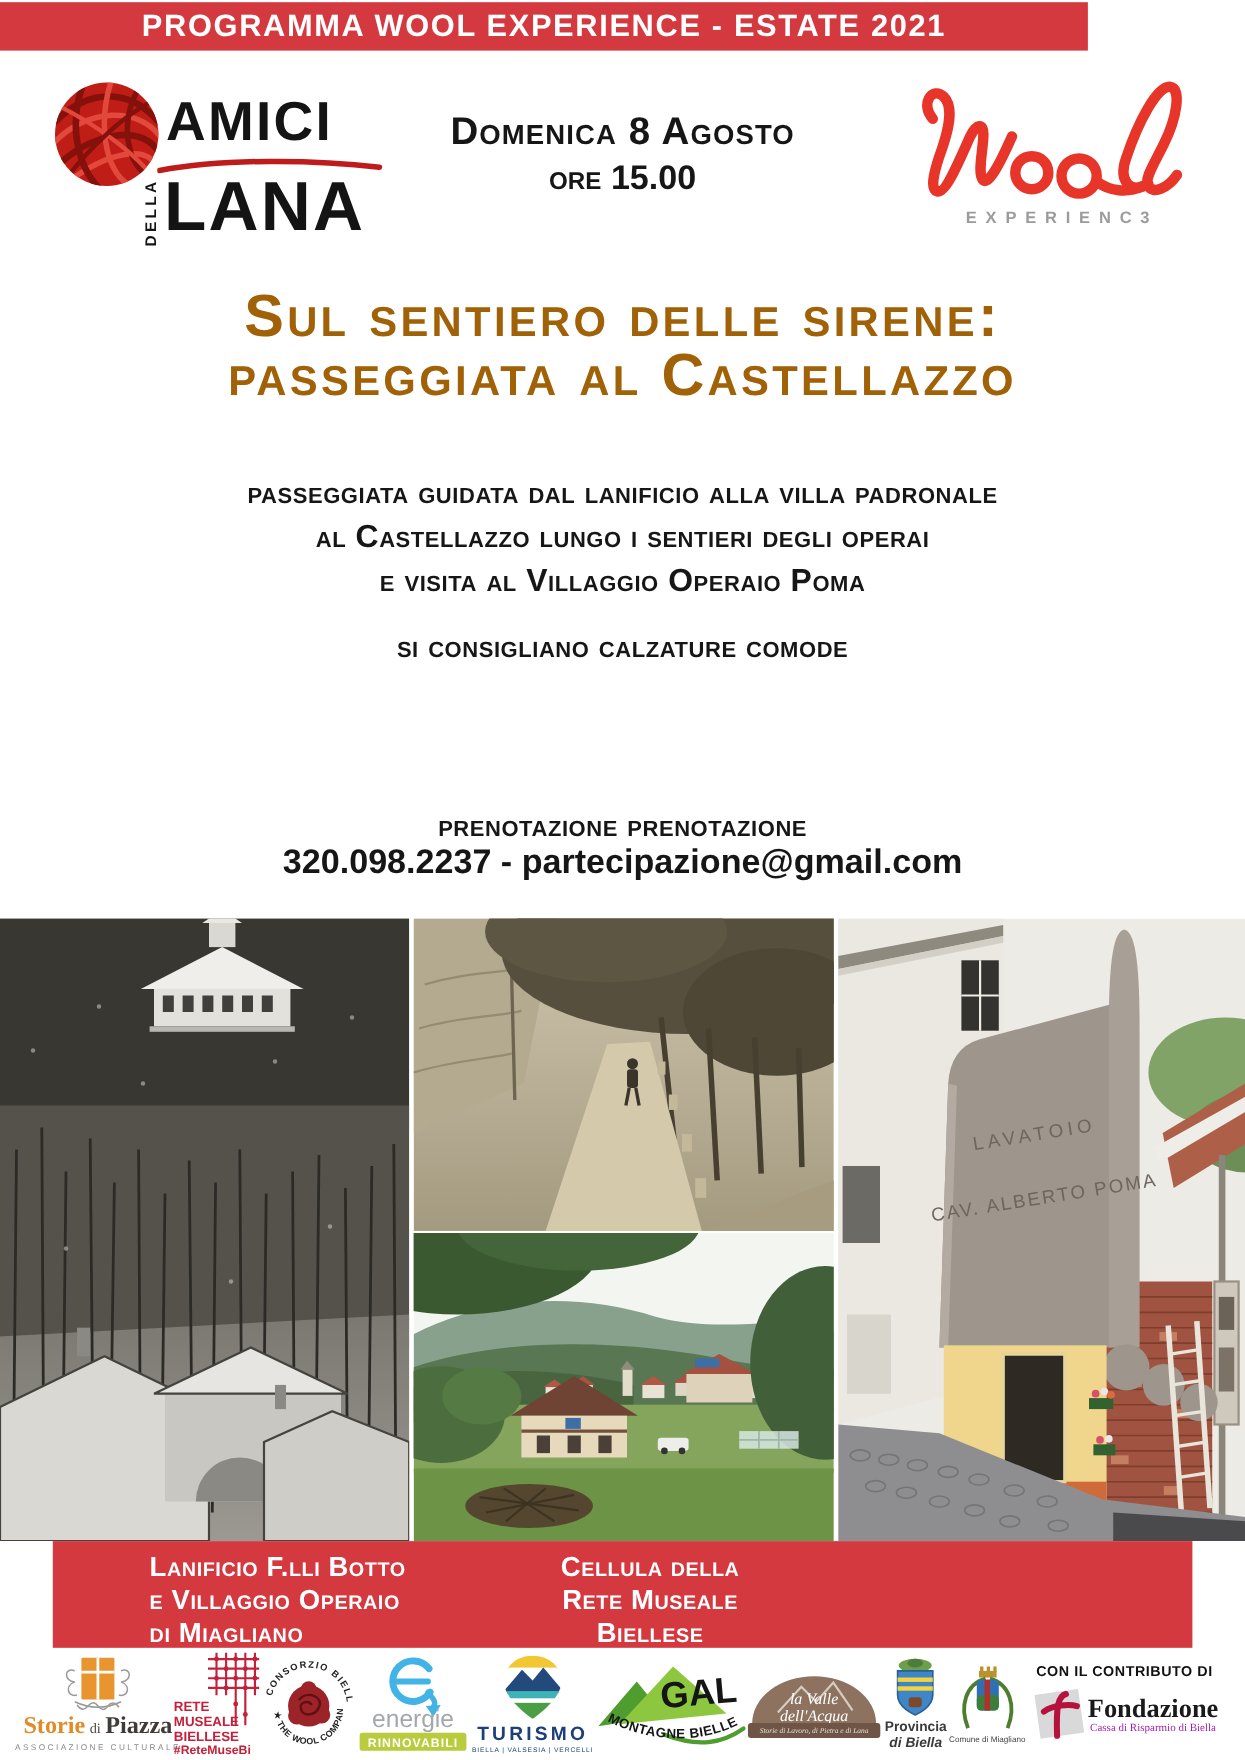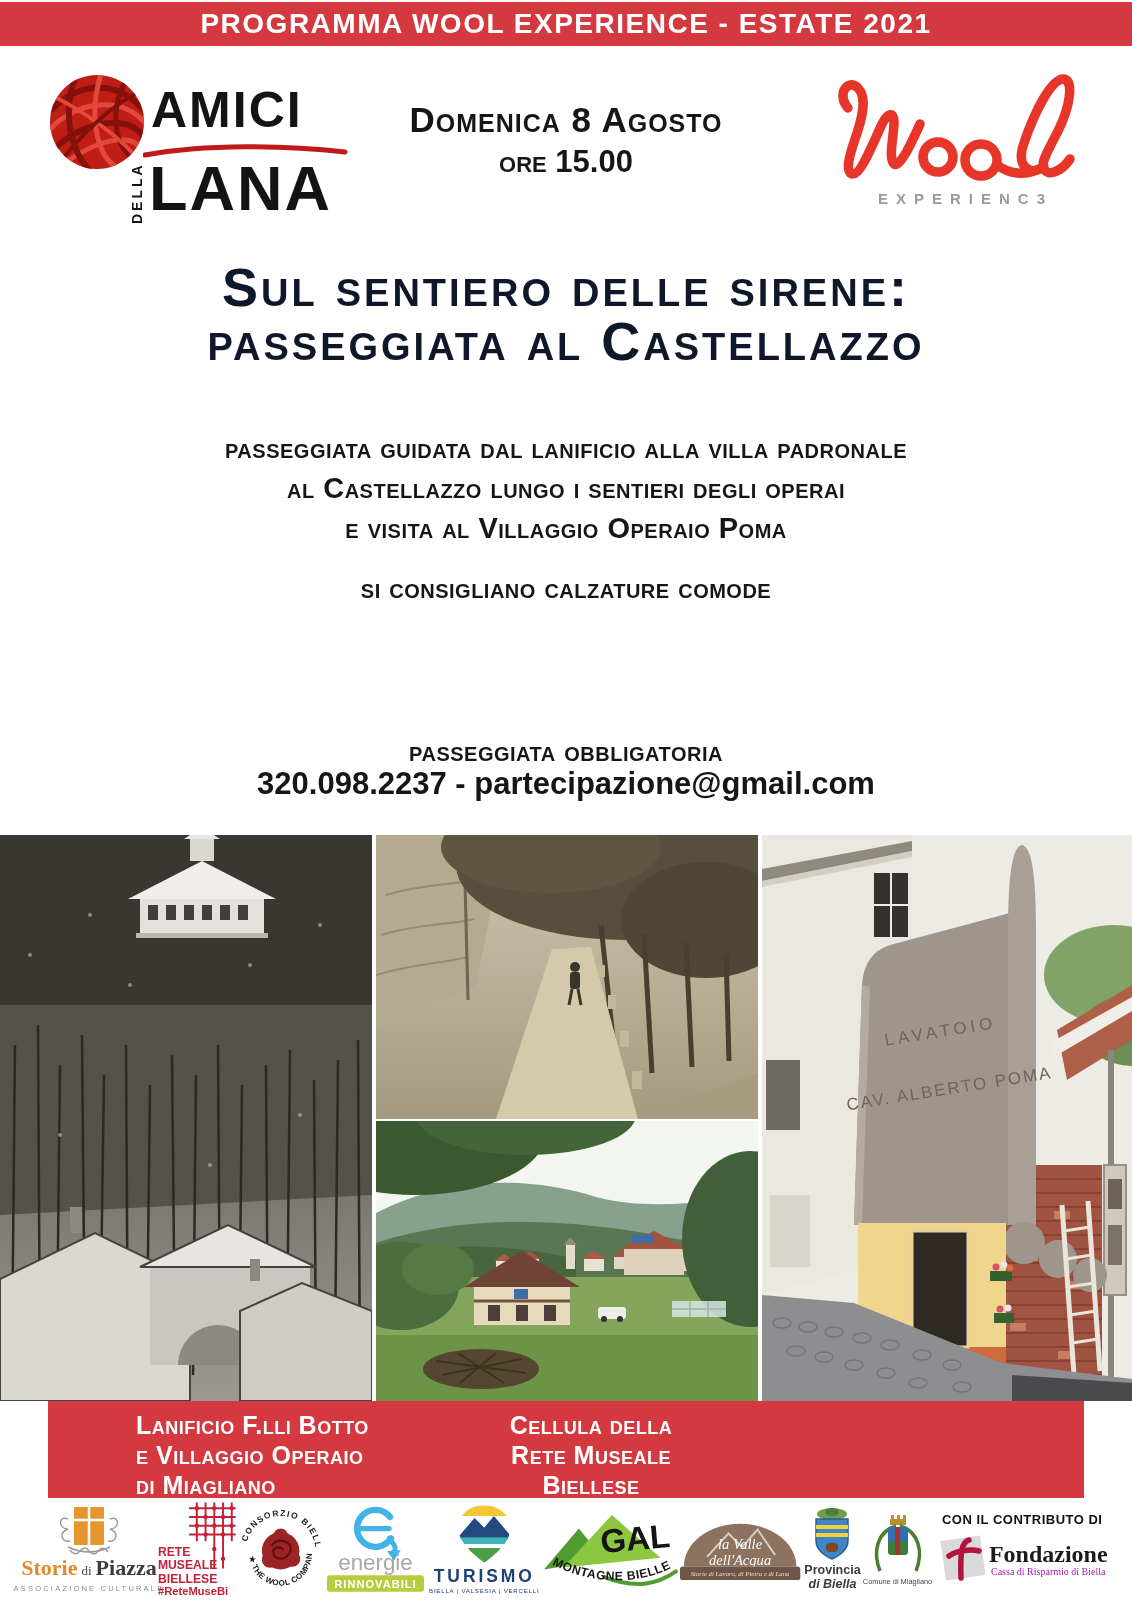--- a/index.html
+++ b/index.html
@@ -1,40 +1,40 @@
 <!DOCTYPE html>
 <html><head>
 <meta charset="utf-8">
 <style>
   html,body{margin:0;padding:0;background:#e9e9e9;}
   .poster{position:relative;width:1132px;height:1600px;margin:0 auto;background:#ffffff;
           font-family:"Liberation Sans",sans-serif;color:#161616;overflow:hidden;}
   .sc{font-variant:small-caps;}
   
-  .top-banner{position:absolute;top:2px;left:0;width:1132px;height:44px;background:#d53940;
+  .top-banner{position:absolute;top:2px;left:0;width:989px;height:44px;background:#d53940;
               display:flex;align-items:center;justify-content:center;}
   .top-banner span{color:#fff;font-size:28px;font-weight:700;letter-spacing:1.5px;}
   
   .amici{position:absolute;left:45px;top:58px;width:310px;height:170px;}
   .amici .ball{position:absolute;left:0;top:10px;}
   .amici .w1{position:absolute;left:106px;top:26px;font-size:50px;font-weight:700;letter-spacing:2px;line-height:52px;color:#141414;}
   .amici .swoosh{position:absolute;left:98px;top:84px;}
   .amici .della{position:absolute;left:84px;top:100px;height:66px;writing-mode:vertical-rl;transform:rotate(180deg);
                 font-size:14px;font-weight:700;letter-spacing:3px;color:#141414;}
   .amici .w2{position:absolute;left:104px;top:94px;font-size:63px;font-weight:700;letter-spacing:2px;color:#141414;}
   
   .date-block{position:absolute;left:0;top:100px;width:1132px;text-align:center;font-weight:700;}
   .date-block .d1{font-size:35px;letter-spacing:1px;}
   .date-block .d2{font-size:31px;margin-top:4px;}
   
   .wool{position:absolute;left:826px;top:66px;width:280px;height:160px;}
   .wool .sub{position:absolute;left:52px;top:124px;font-size:15px;letter-spacing:8px;color:#9b9b9b;font-weight:600;}
   
   .title{position:absolute;left:0;top:260px;width:1132px;text-align:center;
-         font-size:54px;font-weight:700;letter-spacing:3px;line-height:54px;color:#0f172a;}
+         font-size:54px;font-weight:700;letter-spacing:3px;line-height:54px;color:#a16207;}
   .desc{position:absolute;left:0;top:428px;width:1132px;text-align:center;
         font-size:29px;font-weight:700;letter-spacing:0.5px;line-height:40px;}
   .note{position:absolute;left:0;width:1132px;text-align:center;font-size:29px;font-weight:700;letter-spacing:0.5px;}
   .note.shoes{top:572px;} .note.offer{top:660px;} .note.booking{top:735px;}
   .contact{position:absolute;left:0;top:766px;width:1132px;text-align:center;font-size:31px;font-weight:600;}
   
   .photo{position:absolute;display:block;}
   
   .bottom-banner{position:absolute;left:0;top:1401px;width:1036px;height:97px;background:#d53940;color:#fff;margin-left:48px;}
   .bb-col{position:absolute;top:9px;font-size:25px;font-weight:700;line-height:30px;letter-spacing:0.5px;}
@@ -116,21 +116,21 @@
     <div>passeggiata al Castellazzo</div>
   </div>
 
   <div class="desc sc">
     <div>passeggiata guidata dal lanificio alla villa padronale</div>
     <div>al Castellazzo lungo i sentieri degli operai</div>
     <div>e visita al Villaggio Operaio Poma</div>
   </div>
 
   <div class="note shoes sc">si consigliano calzature comode</div>
-  <div class="note booking sc">passeggiata obbligatoria</div>
+  <div class="note booking sc">prenotazione prenotazione</div>
   <div class="contact">320.098.2237 - partecipazione@gmail.com</div>
 
   <svg class="photo" style="left:0;top:835px" width="372" height="566" viewBox="0 0 372 566" preserveAspectRatio="none">
     <defs>
       <linearGradient id="snowg" x1="0" y1="0" x2="0" y2="1">
         <stop offset="0" stop-color="#7b7872"></stop>
           <stop offset="1" stop-color="#9c9993"></stop>
       </linearGradient>
     </defs>
     <rect width="372" height="566" fill="#45433e"></rect>

